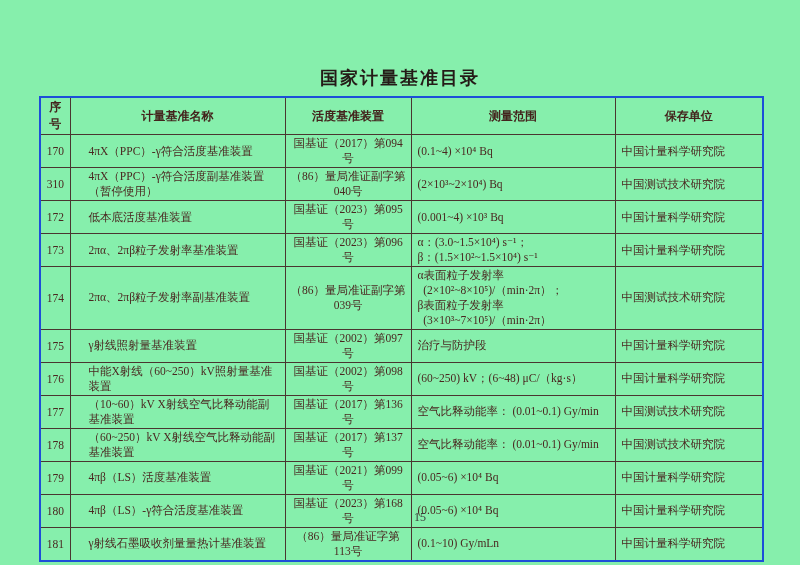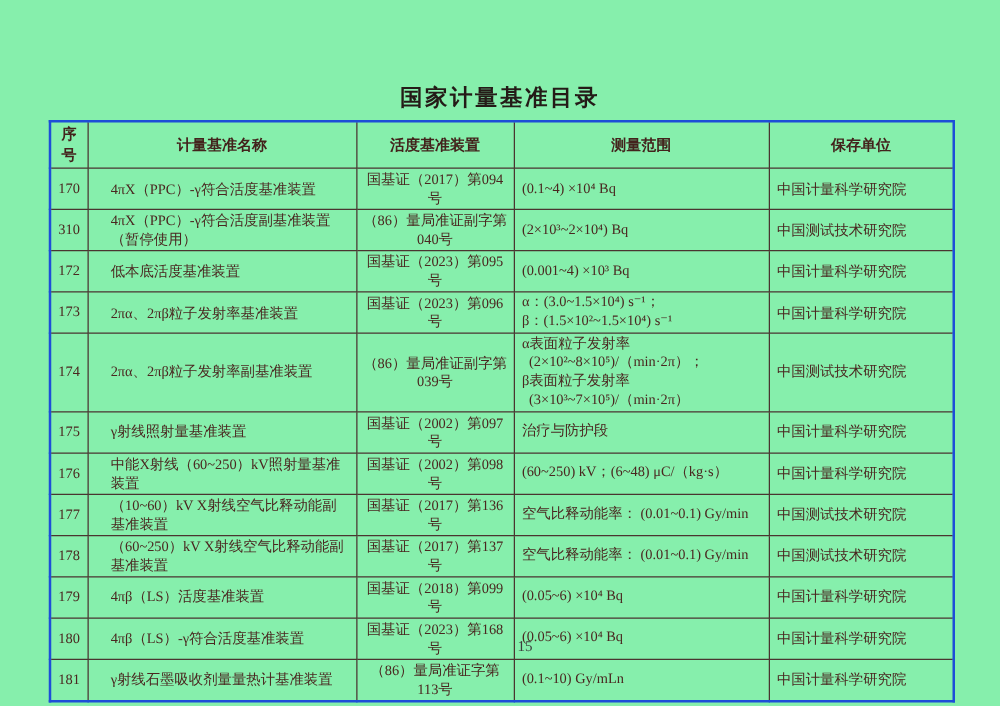--- a/index.html
+++ b/index.html
@@ -150,21 +150,21 @@
       <tr class="h29">
         <td class="c-no">178</td>
         <td class="c-name">（60~250）kV X射线空气比释动能副基准装置</td>
         <td class="c-cert">国基证（2017）第137号</td>
         <td class="c-range">空气比释动能率： (0.01~0.1) Gy/min</td>
         <td class="c-keep">中国测试技术研究院</td>
       </tr>
       <tr class="h29">
         <td class="c-no">179</td>
         <td class="c-name">4πβ（LS）活度基准装置</td>
-        <td class="c-cert">国基证（2018）第099号</td>
+        <td class="c-cert">国基证（2021）第099号</td>
         <td class="c-range">(0.05~6) ×10⁴ Bq</td>
         <td class="c-keep">中国计量科学研究院</td>
       </tr>
       <tr class="h29">
         <td class="c-no">180</td>
         <td class="c-name">4πβ（LS）-γ符合活度基准装置</td>
         <td class="c-cert">国基证（2023）第168号</td>
         <td class="c-range">(0.05~6) ×10⁴ Bq</td>
         <td class="c-keep">中国计量科学研究院</td>
       </tr>

